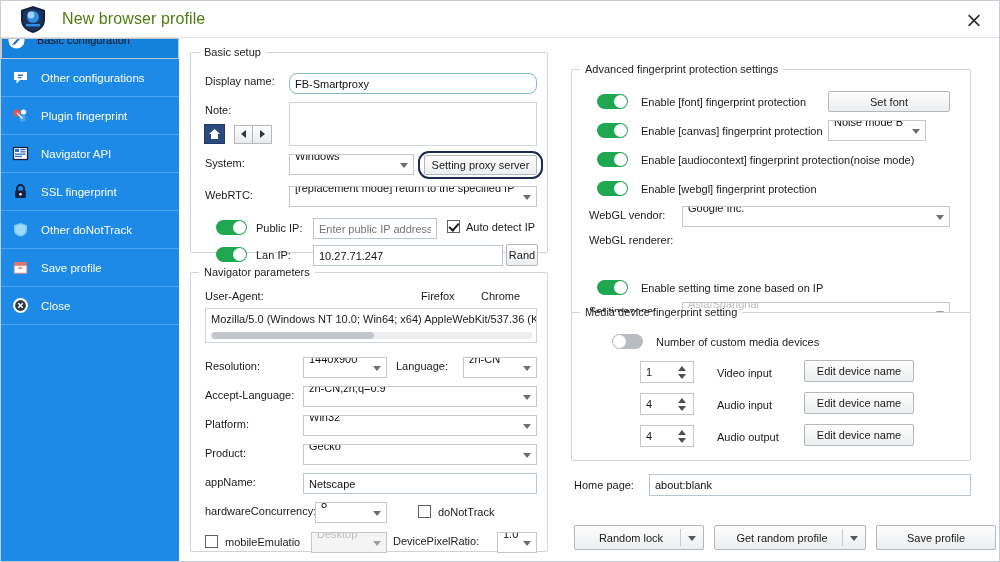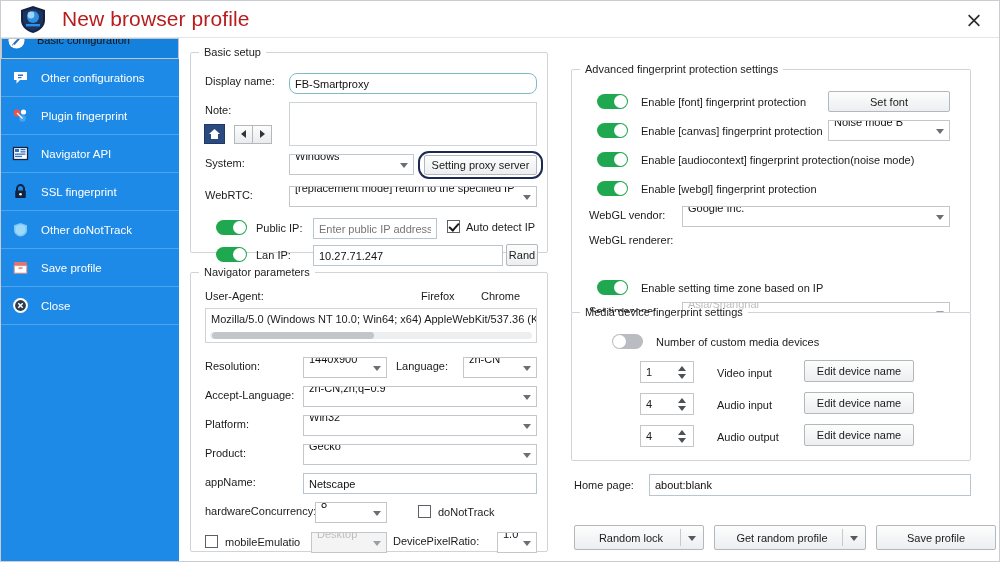--- a/index.html
+++ b/index.html
@@ -28,22 +28,22 @@
     display: flex; align-items: center;
     border-bottom: 1px solid #e3e6e9;
   }
   .app-logo {
     margin-left: 18px; width: 28px; height: 29px;
     position: relative; flex: none;
   }
   .app-logo svg { display:block; }
   .title-text {
     margin-left: 15px;
-    font-size: 21px;
-    color: #b91c1c;
+    font-size: 16px;
+    color: #4d7c0f;
     letter-spacing: .1px;
   }
   .close-btn {
     position: absolute; right: 14px; top: 6px;
     width: 26px; height: 26px;
     display: flex; align-items: center; justify-content: center;
     cursor: pointer; background: transparent; border: none;
   }
   .close-btn svg { display:block; }
 
@@ -566,21 +566,21 @@
       <div class="row" style="left:25px; top:19px; gap:13px;">
         <span class="tgl"></span>
         <span class="lbl">Enable [font] fingerprint protection</span>
       </div>
       <div class="btn" style="position:absolute; left:256px; top:16px; width:122px; height:21px;">Set font</div>
 
       <div class="row" style="left:25px; top:48px; gap:13px;">
         <span class="tgl"></span>
         <span class="lbl">Enable [canvas] fingerprint protection</span>
       </div>
-      <div class="sel" style="position:absolute; left:256px; top:45px; width:122px;">
+      <div class="sel" style="position:absolute; left:256px; top:45px; width:98px;">
         <span>Noise mode B</span>
         <i class="caret"></i>
       </div>
 
       <div class="row" style="left:25px; top:77px; gap:13px;">
         <span class="tgl"></span>
         <span class="lbl">Enable [audiocontext] fingerprint  protection(noise mode)</span>
       </div>
 
       <div class="row" style="left:25px; top:106px; gap:13px;">
@@ -608,21 +608,21 @@
       <div class="row" style="left:17px; top:230px;">
         <span class="lbl">Set timezone:</span>
       </div>
       <div class="sel muted" style="position:absolute; left:110px; top:227px; width:268px;">
         <span>Asia/Shanghai</span>
         <i class="caret"></i>
       </div>
     </fieldset>
 
     <fieldset class="grp" id="grp-media">
-      <legend>Media device fingerprint settings</legend>
+      <legend>Media device fingerprint setting</legend>
 
       <div class="row" style="left:40px; top:16px; gap:13px;">
         <span class="tgl off"></span>
         <span class="lbl">Number of custom media devices</span>
       </div>
 
       <div class="spin" style="position:absolute; left:68px; top:43px;">
         <span>1</span>
         <span class="spin-arrows">
           <i class="sp-up"></i>

